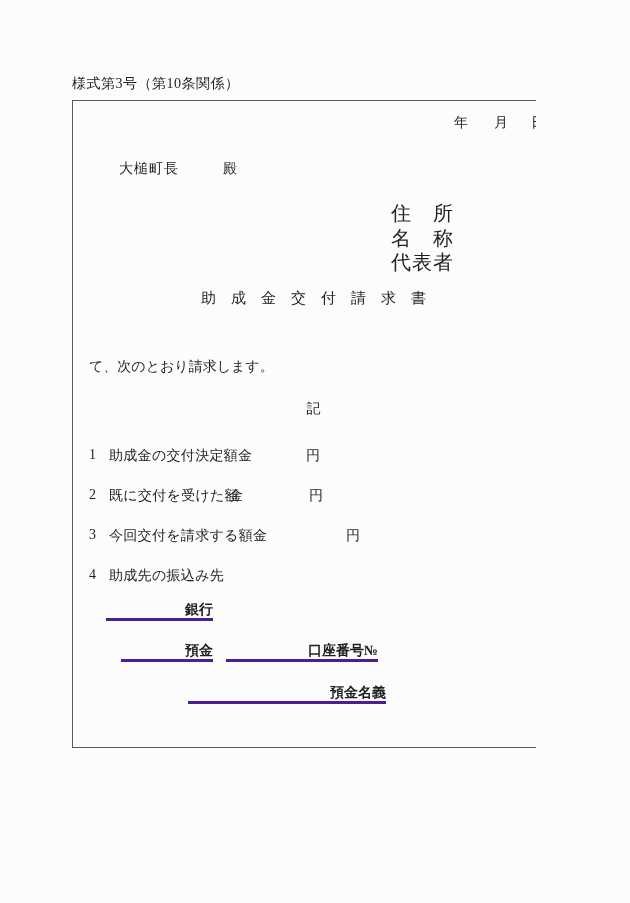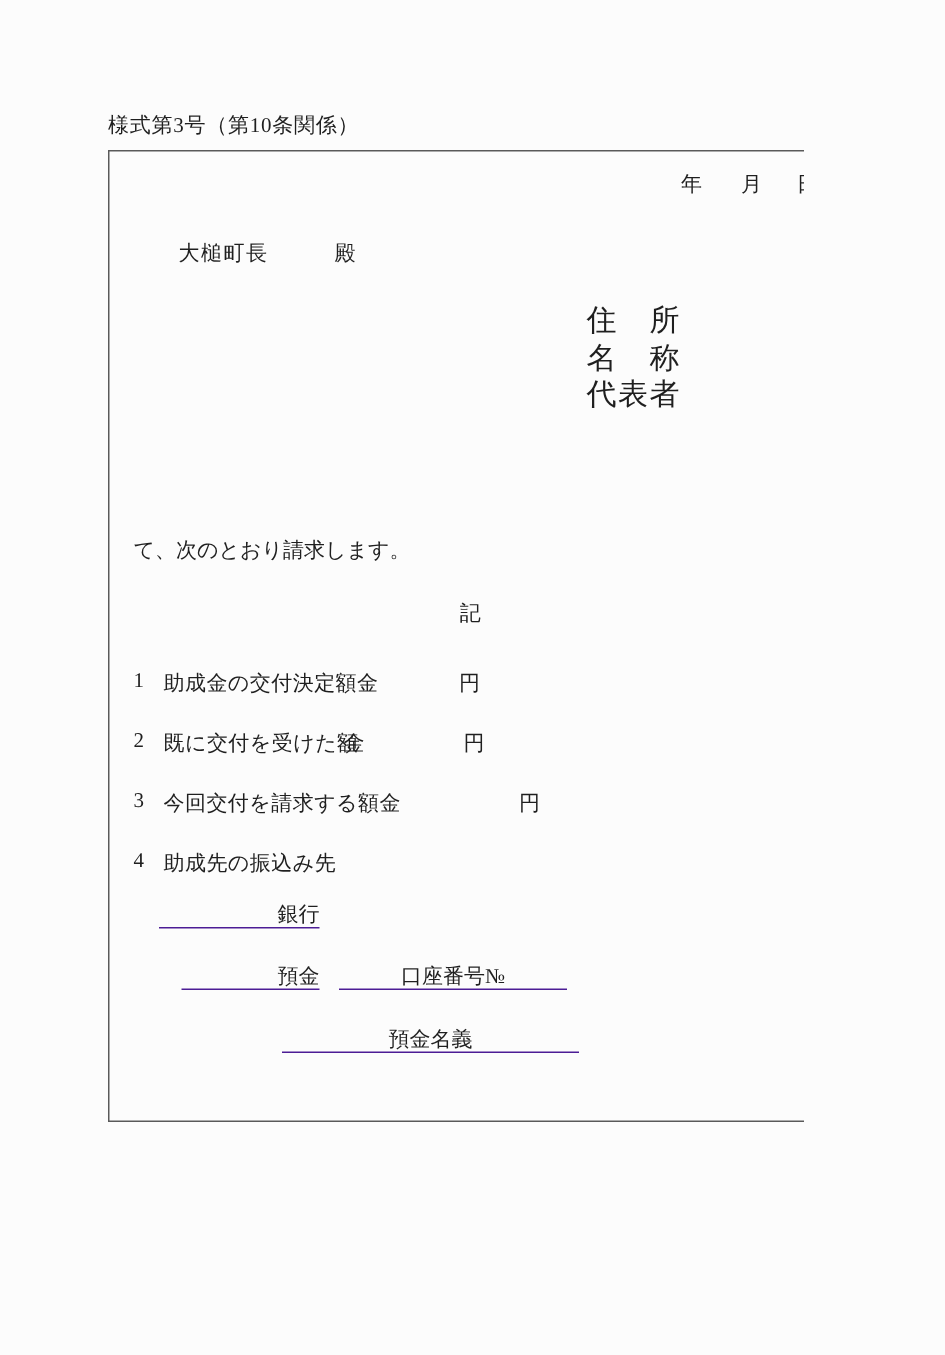--- a/index.html
+++ b/index.html
@@ -92,27 +92,28 @@
     font-size: 14px;
   }
   
   .item-no  { left: 16px; }
   .item-lbl { left: 36px; letter-spacing: 0.3px; }
   
   .u-seg {
     position: absolute;
     display: inline-block;
     height: 17px;
-    border-bottom: 1px solid #4c1d95;
+    border-bottom: 3px solid #4c1d95;
     font-size: 14px;
     white-space: nowrap;
     box-sizing: content-box;
+    font-weight: bold;
   }
   .seg-right { text-align: right; }
-  .seg-left  { text-align: center; }
+  .seg-left  { text-align: right; }
 </style>
 </head>
 <body>
 
 <div class="sheet">
 
   <div class="form-number">様式第3号（第10条関係）</div>
 
   <div class="form-box">
 
@@ -126,20 +127,21 @@
       <span class="abs-span addr-name">大槌町長</span>
       <span class="abs-span addr-hon">殿</span>
     </div>
 
     <div class="applicant">
       <div>住　所</div>
       <div>名　称</div>
       <div>代表者</div>
     </div>
 
+    <div class="doc-title">助　成　金　交　付　請　求　書</div>
 
     <div class="abs-row" style="top:257px">
       <span class="abs-span p2">て、次のとおり請求します。</span>
     </div>
 
     <div class="ki-row">記</div>
 
     <div class="abs-row" style="top:346px">
       <span class="abs-span item-no">1</span>
       <span class="abs-span item-lbl">助成金の交付決定額</span>

